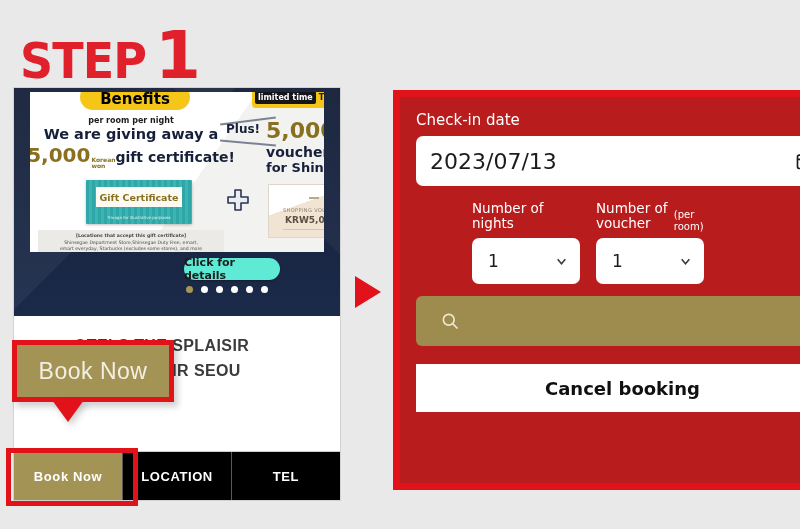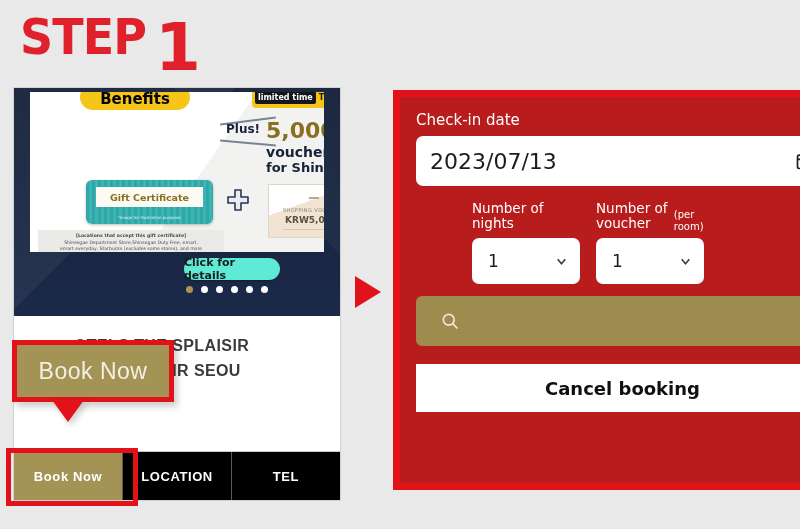--- a/index.html
+++ b/index.html
@@ -12,22 +12,23 @@
     background: #e9e9e9;
     font-family: "Liberation Sans", sans-serif;
     overflow: hidden;
     position: relative;
   }
 
   
   #step-header {
     position: absolute;
     left: 20px;
-    top: 12px;
+    top: 20px;
     display: flex;
+    align-items: flex-end;
     line-height: 1;
   }
   #step-word {
     font-family: "DejaVu Sans", sans-serif;
     font-weight: bold;
     font-size: 50px;
     color: #e0202a;
     letter-spacing: -1px;
     transform: scaleX(0.92);
     transform-origin: left bottom;
@@ -157,26 +158,25 @@
     background: #7b8294; transform: rotate(5deg);
   }
 
   #right-copy { position: absolute; left: 236px; top: 26px; width: 120px; }
   #right-amount { font-size: 22px; font-weight: bold; color: #8a6f1e; white-space: nowrap; font-family:"DejaVu Sans",sans-serif;}
   #right-voucher { font-size: 14px; font-weight: bold; color: #16203a; white-space: nowrap; margin-top: 1px; font-family:"DejaVu Sans",sans-serif;}
   #right-shinsegae { font-size: 13px; font-weight: bold; color: #16203a; white-space: nowrap; font-family:"DejaVu Sans",sans-serif;}
 
   #gift-card {
     position: absolute; left: 56px; top: 88px;
-    width: 120px; height: 44px;
+    width: 106px; height: 44px;
     background: repeating-linear-gradient(90deg, #2fa7a8 0 3px, #3cb4b2 3px 6px),
                 linear-gradient(#2fa7a8, #2b9ea0);
-    border-radius: 6px;
+    border-radius: 1px;
     box-shadow: 0 1px 3px rgba(0,0,0,.25);
-    padding-left: 7px;
   }
   #gift-card-inner {
     position: absolute; left: 10px; top: 7px; right: 10px; height: 20px;
     background: #fbfbf4;
     display: flex; align-items: center; justify-content: center;
   }
   #gift-card-text { font-size: 9.5px; font-weight: bold; color: #8a6f1e; font-family:"DejaVu Sans",sans-serif;}
   #gift-card-note {
     position: absolute; left: 0; right: 0; bottom: 4px; text-align: center;
     font-size: 4px; color: rgba(255,255,255,.85); font-family:"DejaVu Sans",sans-serif;
@@ -371,20 +371,29 @@
 
     <div id="banner-card">
 
       <div class="pill-yellow" id="benefits-pill">Benefits</div>
 
       <div id="limited-strip">
         <span id="limited-badge">limited time</span>
         <span id="limited-through">Through De</span>
       </div>
 
+      <div id="left-copy">
+        <div id="per-room">per room per night</div>
+        <div id="giving-line">We are giving away a</div>
+        <div id="amount-line">
+          <span id="amount-num">5,000</span>
+          <span id="amount-krw">Korean won</span>
+          <span id="amount-rest">gift certificate!</span>
+        </div>
+      </div>
 
       <div id="plus-rule-top"></div>
       <div id="plus-label">Plus!</div>
       <div id="plus-rule-bot"></div>
 
       <div id="right-copy">
         <div id="right-amount">5,000</div>
         <div id="right-voucher">
           <span>voucher</span>
         </div>

